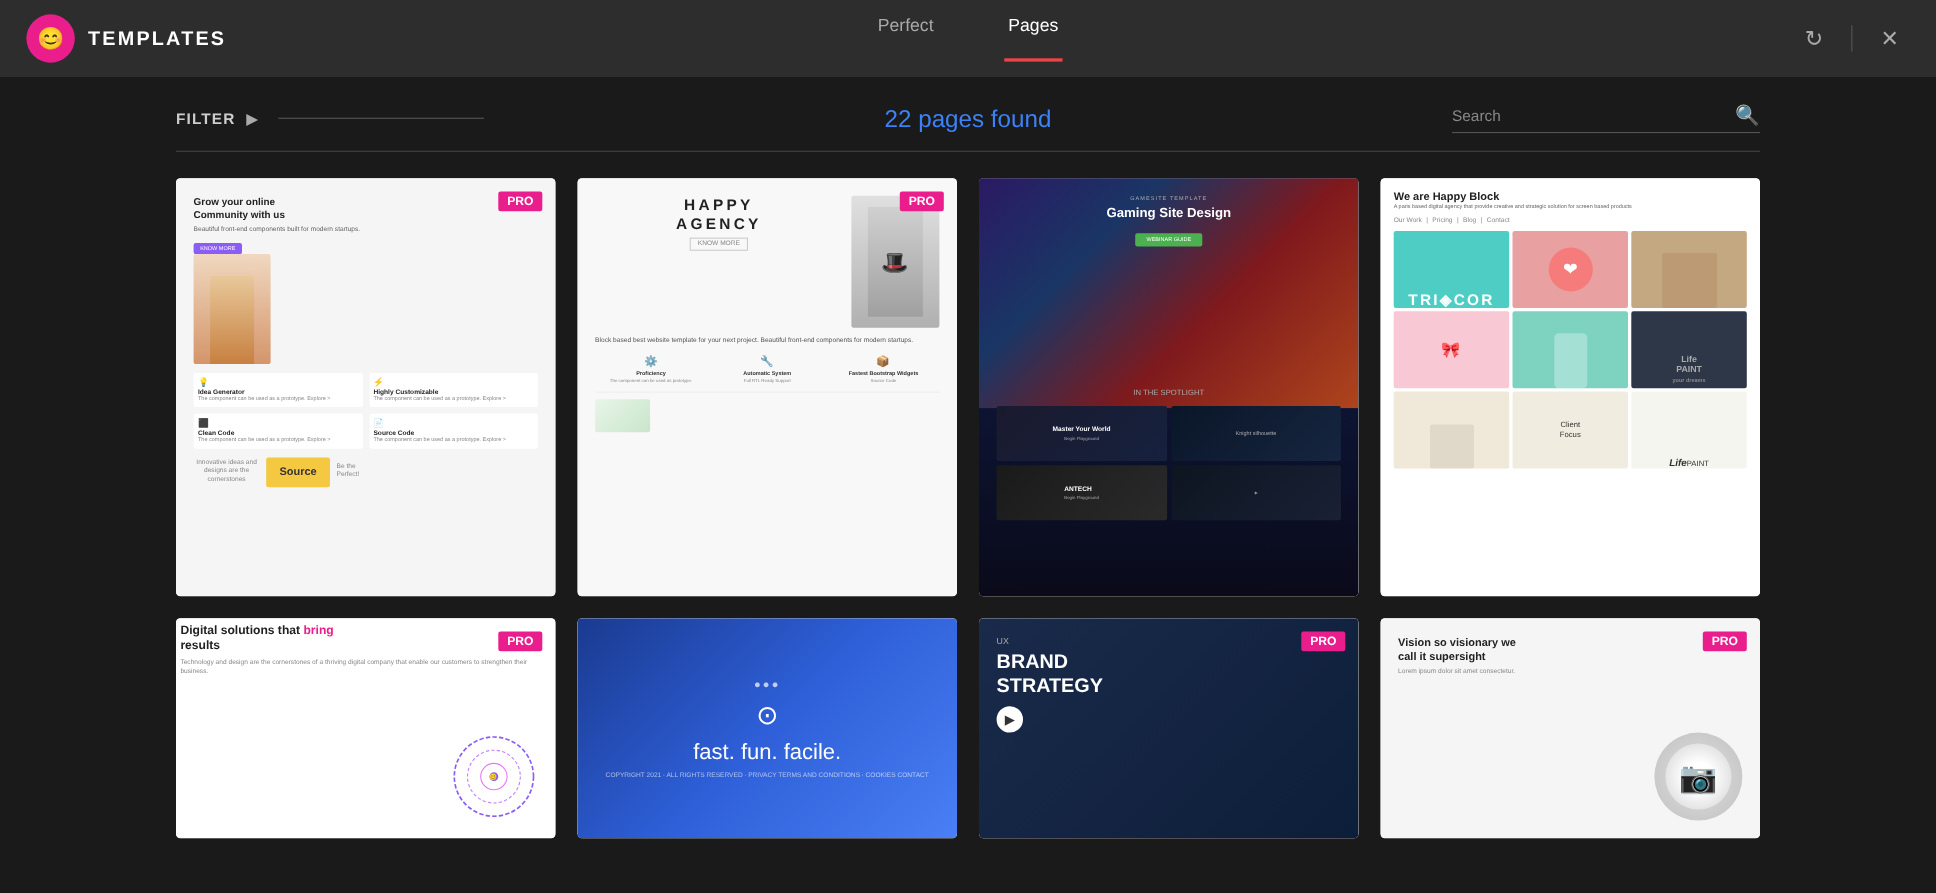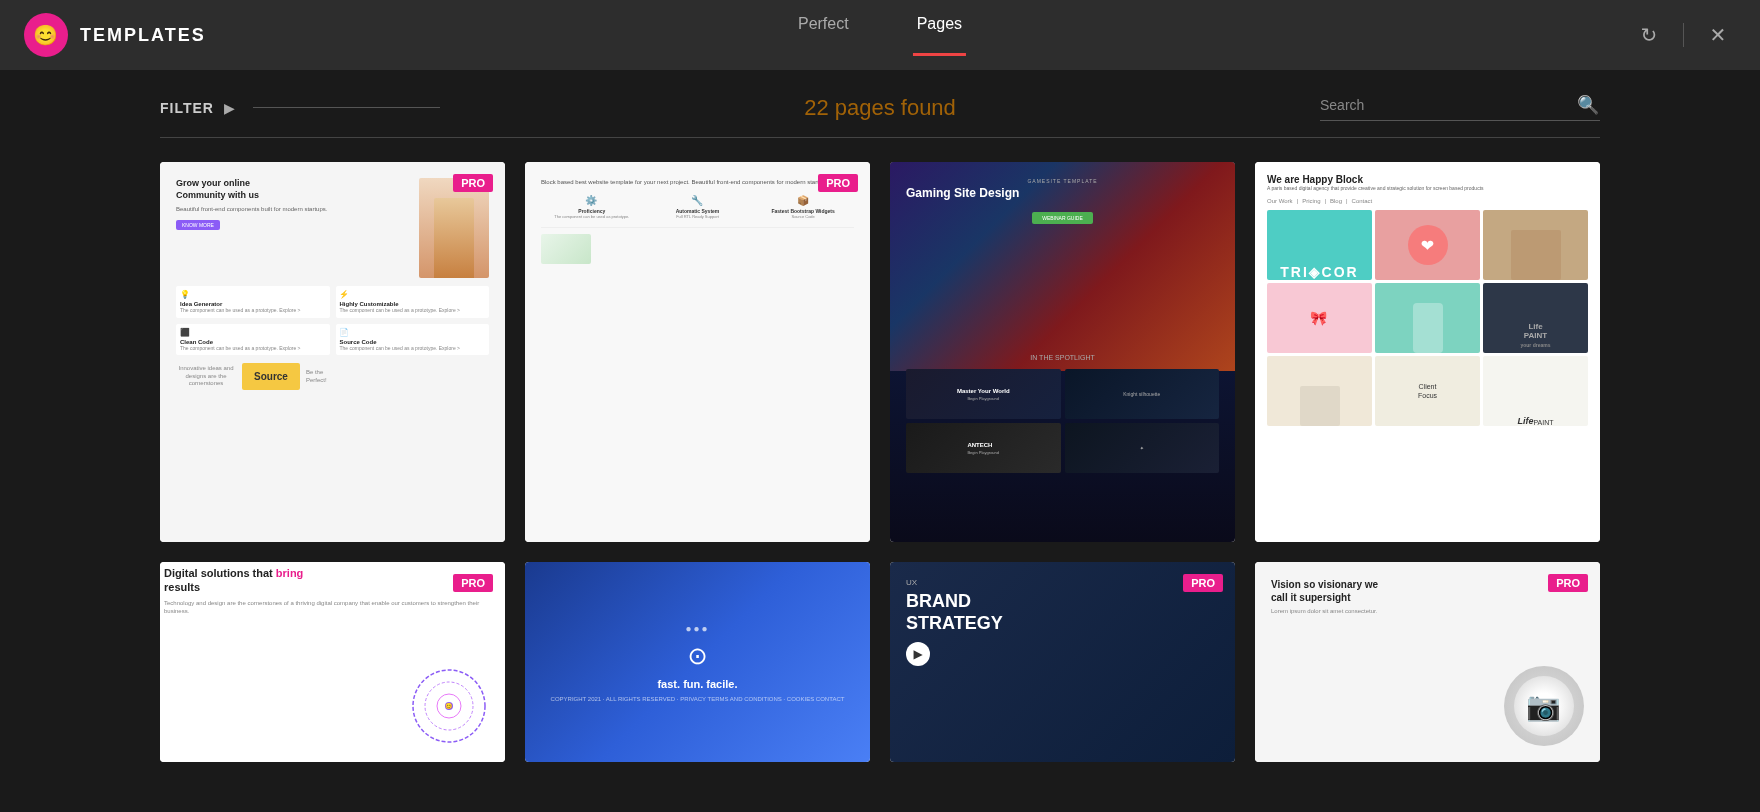--- a/index.html
+++ b/index.html
@@ -122,21 +122,21 @@
     }
     .filter-underline {
       flex: 1;
       height: 1px;
       background: #555;
       margin-left: 8px;
     }
     .pages-count {
       flex: 1;
       text-align: center;
-      color: #a16207;
+      color: #3b82f6;
       font-size: 22px;
       font-weight: 400;
     }
     .search-section {
       display: flex;
       align-items: center;
       min-width: 280px;
       border-bottom: 1px solid #555;
       padding-bottom: 4px;
     }
@@ -199,22 +199,23 @@
     .card1-bg {
       background: #f5f5f5;
       width: 100%;
       height: 100%;
       padding: 16px;
       font-size: 8px;
       color: #333;
     }
     .card1-top {
       display: flex;
-      gap: 24px;
+      gap: 0;
       margin-bottom: 8px;
+      flex-direction: column;
     }
     .card1-text-col { flex: 1; }
     .card1-img {
       width: 60px;
       height: 80px;
       background: linear-gradient(135deg, #e8d5c0 0%, #c9956e 100%);
       border-radius: 2px;
       overflow: hidden;
       display: flex;
       align-items: flex-end;
@@ -273,21 +274,21 @@
     }
     .card3-hero-img {
       position: absolute;
       top: 0; left: 0; right: 0;
       height: 55%;
       background: linear-gradient(135deg, #2d1b69 0%, #1a3a6b 30%, #8b1a1a 60%, #c04a1a 100%);
       opacity: 0.9;
     }
     .card3-content { position: relative; z-index: 2; }
     .card3-tag { font-size: 5px; color: #aaa; text-transform: uppercase; letter-spacing: 1px; text-align: center; margin-bottom: 2px; }
-    .card3-title { font-size: 12px; font-weight: 700; color: white; text-align: left; line-height: 1.2; margin-bottom: 6px; }
+    .card3-title { font-size: 12px; font-weight: 700; color: white; text-align: center; line-height: 1.2; margin-bottom: 6px; }
     .card3-spotlight { color: #aaa; font-size: 7px; text-align: center; margin-bottom: 8px; margin-top: 4px; }
     .card3-grid { display: grid; grid-template-columns: 1fr 1fr; gap: 4px; }
     .card3-grid-item { background: #1a2040; border-radius: 2px; height: 50px; overflow: hidden; display: flex; align-items: center; justify-content: center; }
 
     
     .card4-bg {
       background: #ffffff;
       width: 100%;
       height: 100%;
       padding: 12px;
@@ -333,21 +334,21 @@
     
     .card6-bg {
       background: linear-gradient(135deg, #1a3a8f 0%, #2e5fd8 50%, #4a7ff5 100%);
       width: 100%;
       height: 100%;
       display: flex;
       flex-direction: column;
       align-items: center;
       justify-content: center;
     }
-    .card6-title { font-size: 11px; font-weight: 700; color: white; text-align: right; }
+    .card6-title { font-size: 20px; font-weight: 400; color: white; text-align: right; }
     .card6-icon { font-size: 24px; color: white; margin-bottom: 8px; }
 
     
     .card7-bg {
       background: linear-gradient(135deg, #1a2a4a 0%, #0d1e3a 100%);
       width: 100%;
       height: 100%;
       padding: 16px;
     }
     .card7-tag { font-size: 8px; color: #aaa; margin-bottom: 4px; }
@@ -470,20 +471,29 @@
             <div class="card1-yellow">Source</div>
             <div style="font-size:6px; color:#888; line-height: 1.3;">Be the<br>Perfect!</div>
           </div>
         </div>
       </div>
     </div>
 
     <div class="template-card">
       <div class="pro-badge">PRO</div>
       <div class="card-preview card2-bg">
+        <div style="display: flex; align-items: flex-start; gap: 8px; margin-bottom: 8px;">
+          <div style="flex:1;">
+            <div class="card2-logo">HAPPY<br>AGENCY</div>
+            <div style="text-align:center; font-size:6px; color:#888; border: 1px solid #ccc; display:inline-block; padding: 2px 6px; margin: 2px auto; display:block; width:fit-content;">KNOW MORE</div>
+          </div>
+          <div style="width: 80px; height: 120px; background: linear-gradient(180deg, #e0e0e0 0%, #b0b0b0 100%); border-radius:2px; overflow:hidden; display:flex; align-items:center; justify-content:center; flex-shrink:0;">
+            <div style="width:50px; height:100px; background: linear-gradient(180deg, #d0d0d0 0%, #a0a0a0 100%); display:flex; align-items:center; justify-content: center; font-size:20px;">🎩</div>
+          </div>
+        </div>
         <div class="card2-text-block">Block based best website template for your next project. Beautiful front-end components for modern startups.</div>
         <div class="card2-features">
           <div class="card2-feature">
             <div class="card2-feature-icon">⚙️</div>
             <div class="card2-feature-label">Proficiency</div>
             <div class="card2-feature-desc">The component can be used as prototype.</div>
           </div>
           <div class="card2-feature">
             <div class="card2-feature-icon">🔧</div>
             <div class="card2-feature-label">Automatic System</div>

